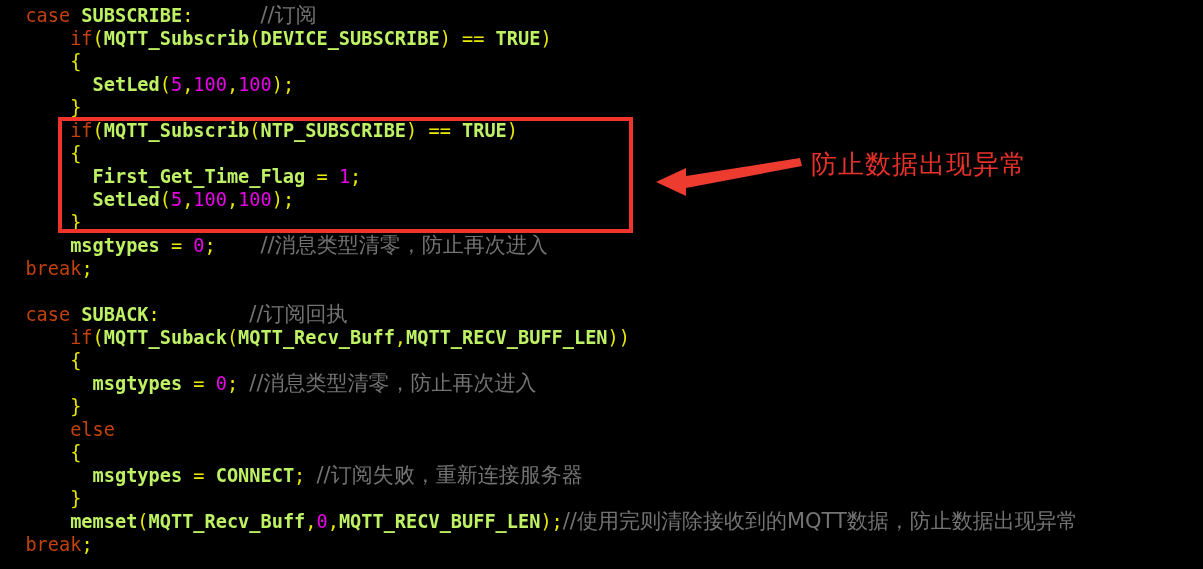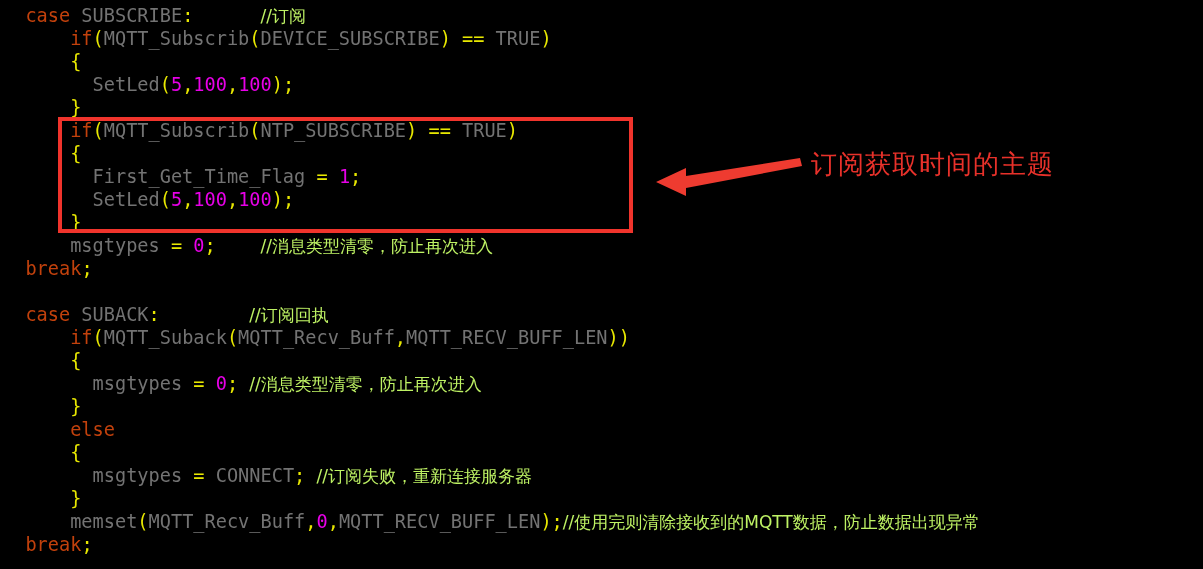--- a/index.html
+++ b/index.html
@@ -30,24 +30,24 @@
     line-height: 23px;
     white-space: pre;
     letter-spacing: 0px;
   }
   .ln {
     height: 23px;
     white-space: pre;
     color: #00e5ee;
   }
   .kw       { color: #c2410c; }
-  .id       { color: #737373; }
+  .id       { color: #bef264; font-weight: bold; }
   .punct    { color: #e8e800; }
   .num      { color: #e800e8; }
-  .cmt      { color: #bef264; font-family: "DejaVu Sans", "Liberation Sans", sans-serif; font-size: 17px; }
+  .cmt      { color: #737373; font-family: "DejaVu Sans", "Liberation Sans", sans-serif; font-size: 21px; }
 
   
   #hl-box {
     position: absolute;
     left: 58px;
     top: 117px;
     width: 575px;
     height: 116px;
     border: 4px solid #f0342c;
     box-sizing: border-box;
@@ -83,15 +83,15 @@
 <div id="screen">
 
   <div id="code"><div class="ln"><span class="">  </span><span class="kw">case</span><span class="id"> SUBSCRIBE</span><span class="punct">:</span><span class="">      </span><span class="cmt">//订阅</span></div><div class="ln"><span class="">      </span><span class="kw">if</span><span class="punct">(</span><span class="id">MQTT_Subscrib</span><span class="punct">(</span><span class="id">DEVICE_SUBSCRIBE</span><span class="punct">)</span><span class=""> </span><span class="punct">==</span><span class="id"> TRUE</span><span class="punct">)</span></div><div class="ln"><span class="">      </span><span class="punct">{</span></div><div class="ln"><span class="">        </span><span class="id">SetLed</span><span class="punct">(</span><span class="num">5</span><span class="punct">,</span><span class="num">100</span><span class="punct">,</span><span class="num">100</span><span class="punct">);</span></div><div class="ln"><span class="">      </span><span class="punct">}</span></div><div class="ln"><span class="">      </span><span class="kw">if</span><span class="punct">(</span><span class="id">MQTT_Subscrib</span><span class="punct">(</span><span class="id">NTP_SUBSCRIBE</span><span class="punct">)</span><span class=""> </span><span class="punct">==</span><span class="id"> TRUE</span><span class="punct">)</span></div><div class="ln"><span class="">      </span><span class="punct">{</span></div><div class="ln"><span class="">        </span><span class="id">First_Get_Time_Flag</span><span class=""> </span><span class="punct">=</span><span class=""> </span><span class="num">1</span><span class="punct">;</span></div><div class="ln"><span class="">        </span><span class="id">SetLed</span><span class="punct">(</span><span class="num">5</span><span class="punct">,</span><span class="num">100</span><span class="punct">,</span><span class="num">100</span><span class="punct">);</span></div><div class="ln"><span class="">      </span><span class="punct">}</span></div><div class="ln"><span class="">      </span><span class="id">msgtypes</span><span class=""> </span><span class="punct">=</span><span class=""> </span><span class="num">0</span><span class="punct">;</span><span class="">    </span><span class="cmt">//消息类型清零，防止再次进入</span></div><div class="ln"><span class="">  </span><span class="kw">break</span><span class="punct">;</span></div><div class="ln">&nbsp;</div><div class="ln"><span class="">  </span><span class="kw">case</span><span class="id"> SUBACK</span><span class="punct">:</span><span class="">        </span><span class="cmt">//订阅回执</span></div><div class="ln"><span class="">      </span><span class="kw">if</span><span class="punct">(</span><span class="id">MQTT_Suback</span><span class="punct">(</span><span class="id">MQTT_Recv_Buff</span><span class="punct">,</span><span class="id">MQTT_RECV_BUFF_LEN</span><span class="punct">))</span></div><div class="ln"><span class="">      </span><span class="punct">{</span></div><div class="ln"><span class="">        </span><span class="id">msgtypes</span><span class=""> </span><span class="punct">=</span><span class=""> </span><span class="num">0</span><span class="punct">;</span><span class=""> </span><span class="cmt">//消息类型清零，防止再次进入</span></div><div class="ln"><span class="">      </span><span class="punct">}</span></div><div class="ln"><span class="">      </span><span class="kw">else</span></div><div class="ln"><span class="">      </span><span class="punct">{</span></div><div class="ln"><span class="">        </span><span class="id">msgtypes</span><span class=""> </span><span class="punct">=</span><span class="id"> CONNECT</span><span class="punct">;</span><span class=""> </span><span class="cmt">//订阅失败，重新连接服务器</span></div><div class="ln"><span class="">      </span><span class="punct">}</span></div><div class="ln"><span class="">      </span><span class="id">memset</span><span class="punct">(</span><span class="id">MQTT_Recv_Buff</span><span class="punct">,</span><span class="num">0</span><span class="punct">,</span><span class="id">MQTT_RECV_BUFF_LEN</span><span class="punct">);</span><span class="cmt">//使用完则清除接收到的MQTT数据，防止数据出现异常</span></div><div class="ln"><span class="">  </span><span class="kw">break</span><span class="punct">;</span></div></div>
 
   <div id="hl-box"></div>
 
   <svg id="arrow" viewBox="0 0 165 48" xmlns="http://www.w3.org/2000/svg">
     <polygon points="152,12 38,30 38,22 8,36 38,50 38,42 154,20" fill="#ee3b30" transform="translate(0,-4)"></polygon>
   </svg>
 
-  <div id="annotation">订阅获取时间的主题</div>
+  <div id="annotation">防止数据出现异常</div>
 
 </div>
 
 </body></html>

